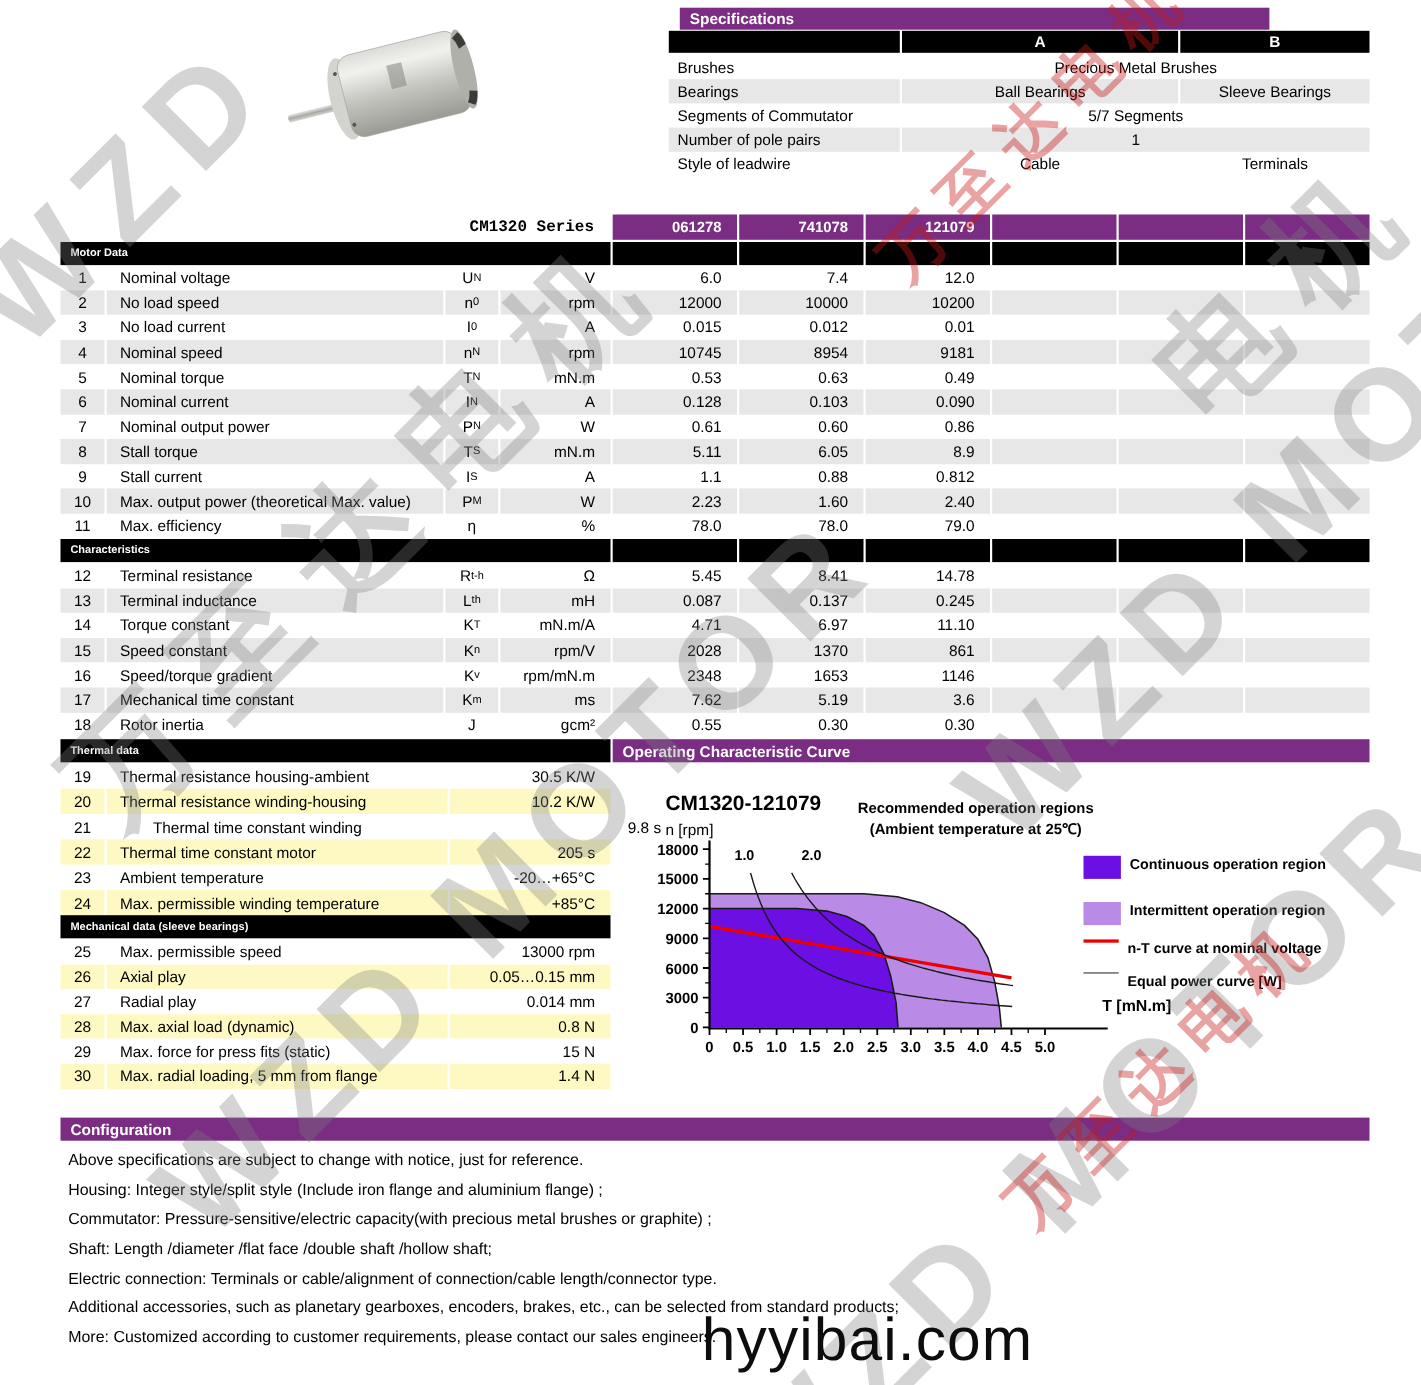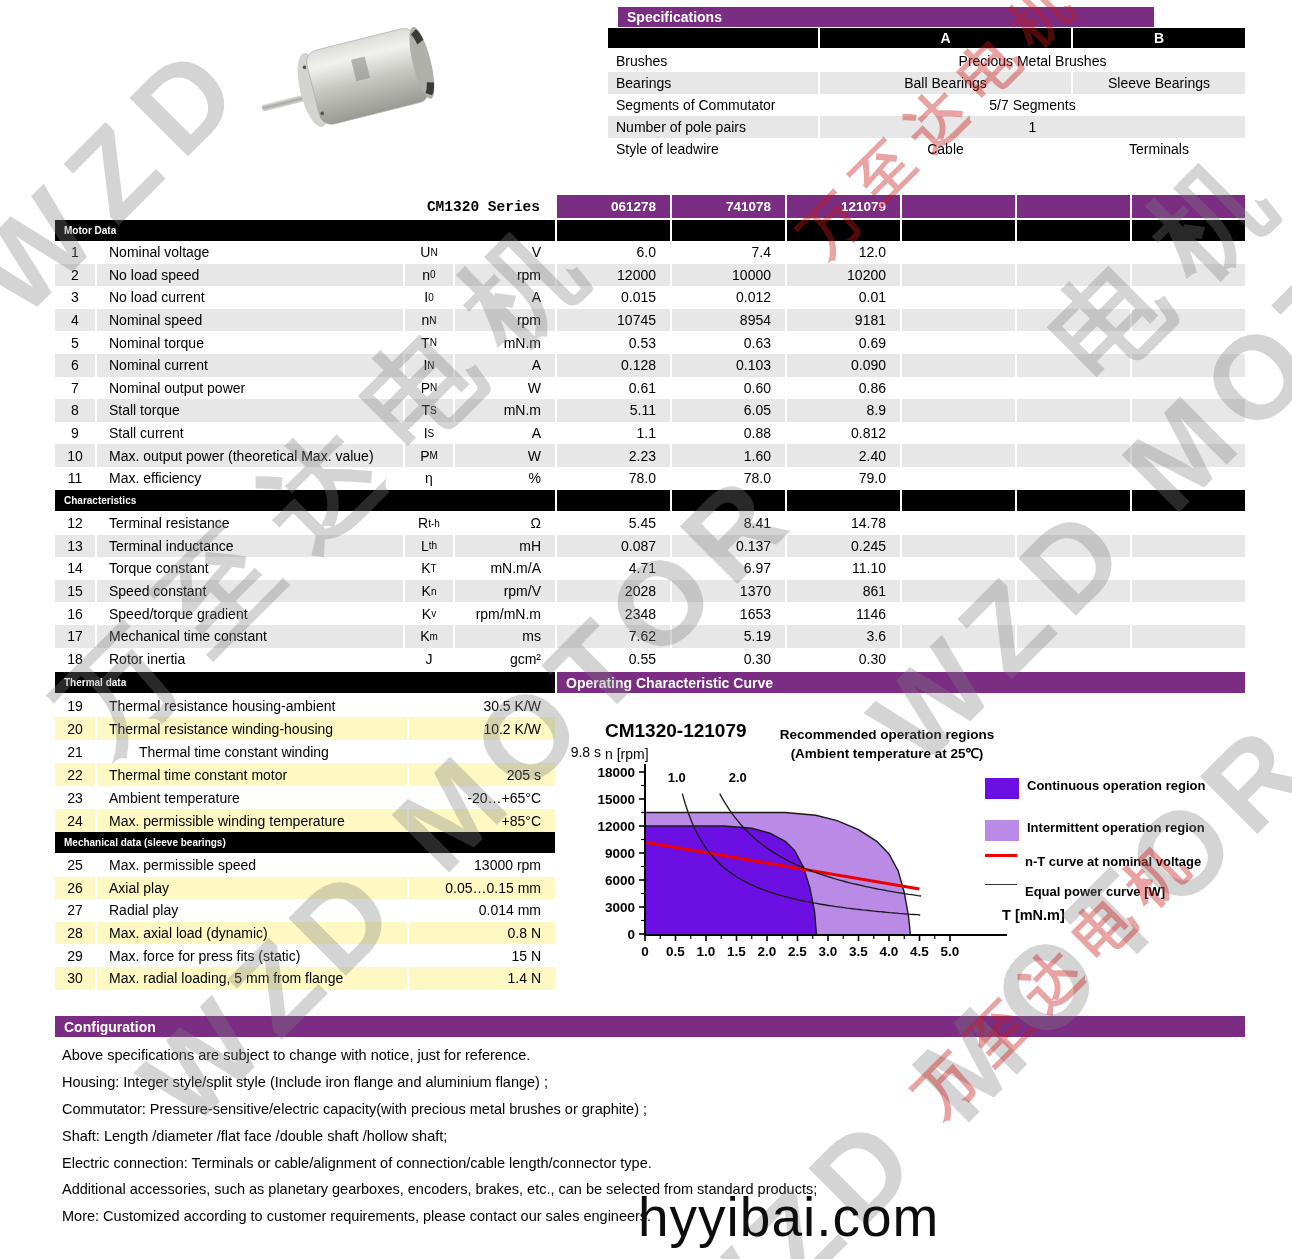--- a/index.html
+++ b/index.html
@@ -235,21 +235,21 @@
     <div class="trow">
       <div class="c-no">5</div>
       <div class="c-name">Nominal torque</div>
       <div class="c-sym">
         <span>T</span>
         <sub>N</sub>
       </div>
       <div class="c-unit">mN.m</div>
       <div class="c-val">0.53</div>
       <div class="c-val">0.63</div>
-      <div class="c-val">0.69</div>
+      <div class="c-val">0.49</div>
       <div class="c-val"></div>
       <div class="c-val"></div>
       <div class="c-val"></div>
     </div>
     <div class="trow shade">
       <div class="c-no">6</div>
       <div class="c-name">Nominal current</div>
       <div class="c-sym">
         <span>I</span>
         <sub>N</sub>

